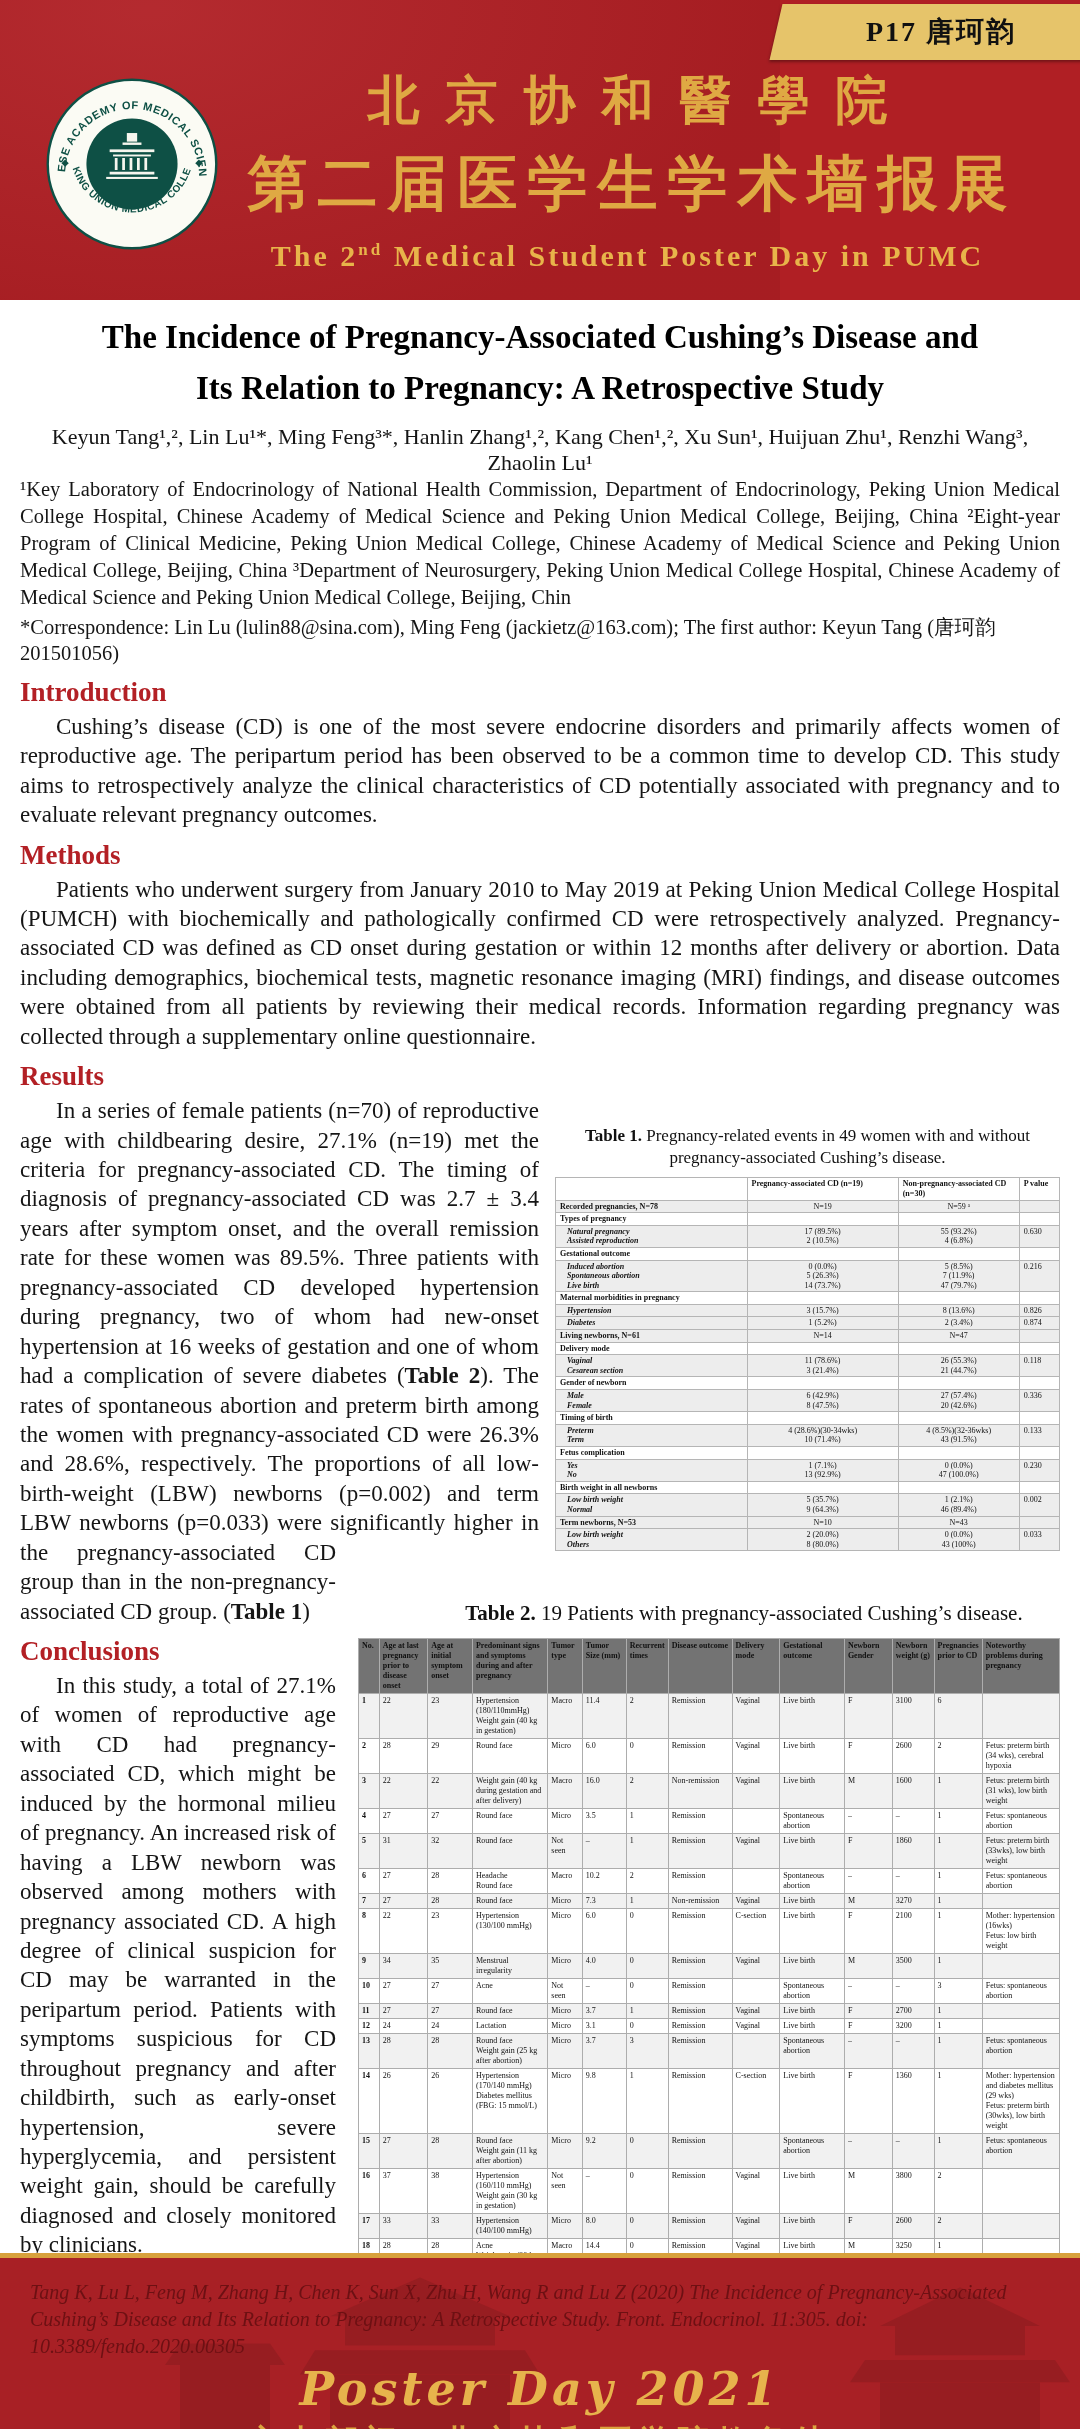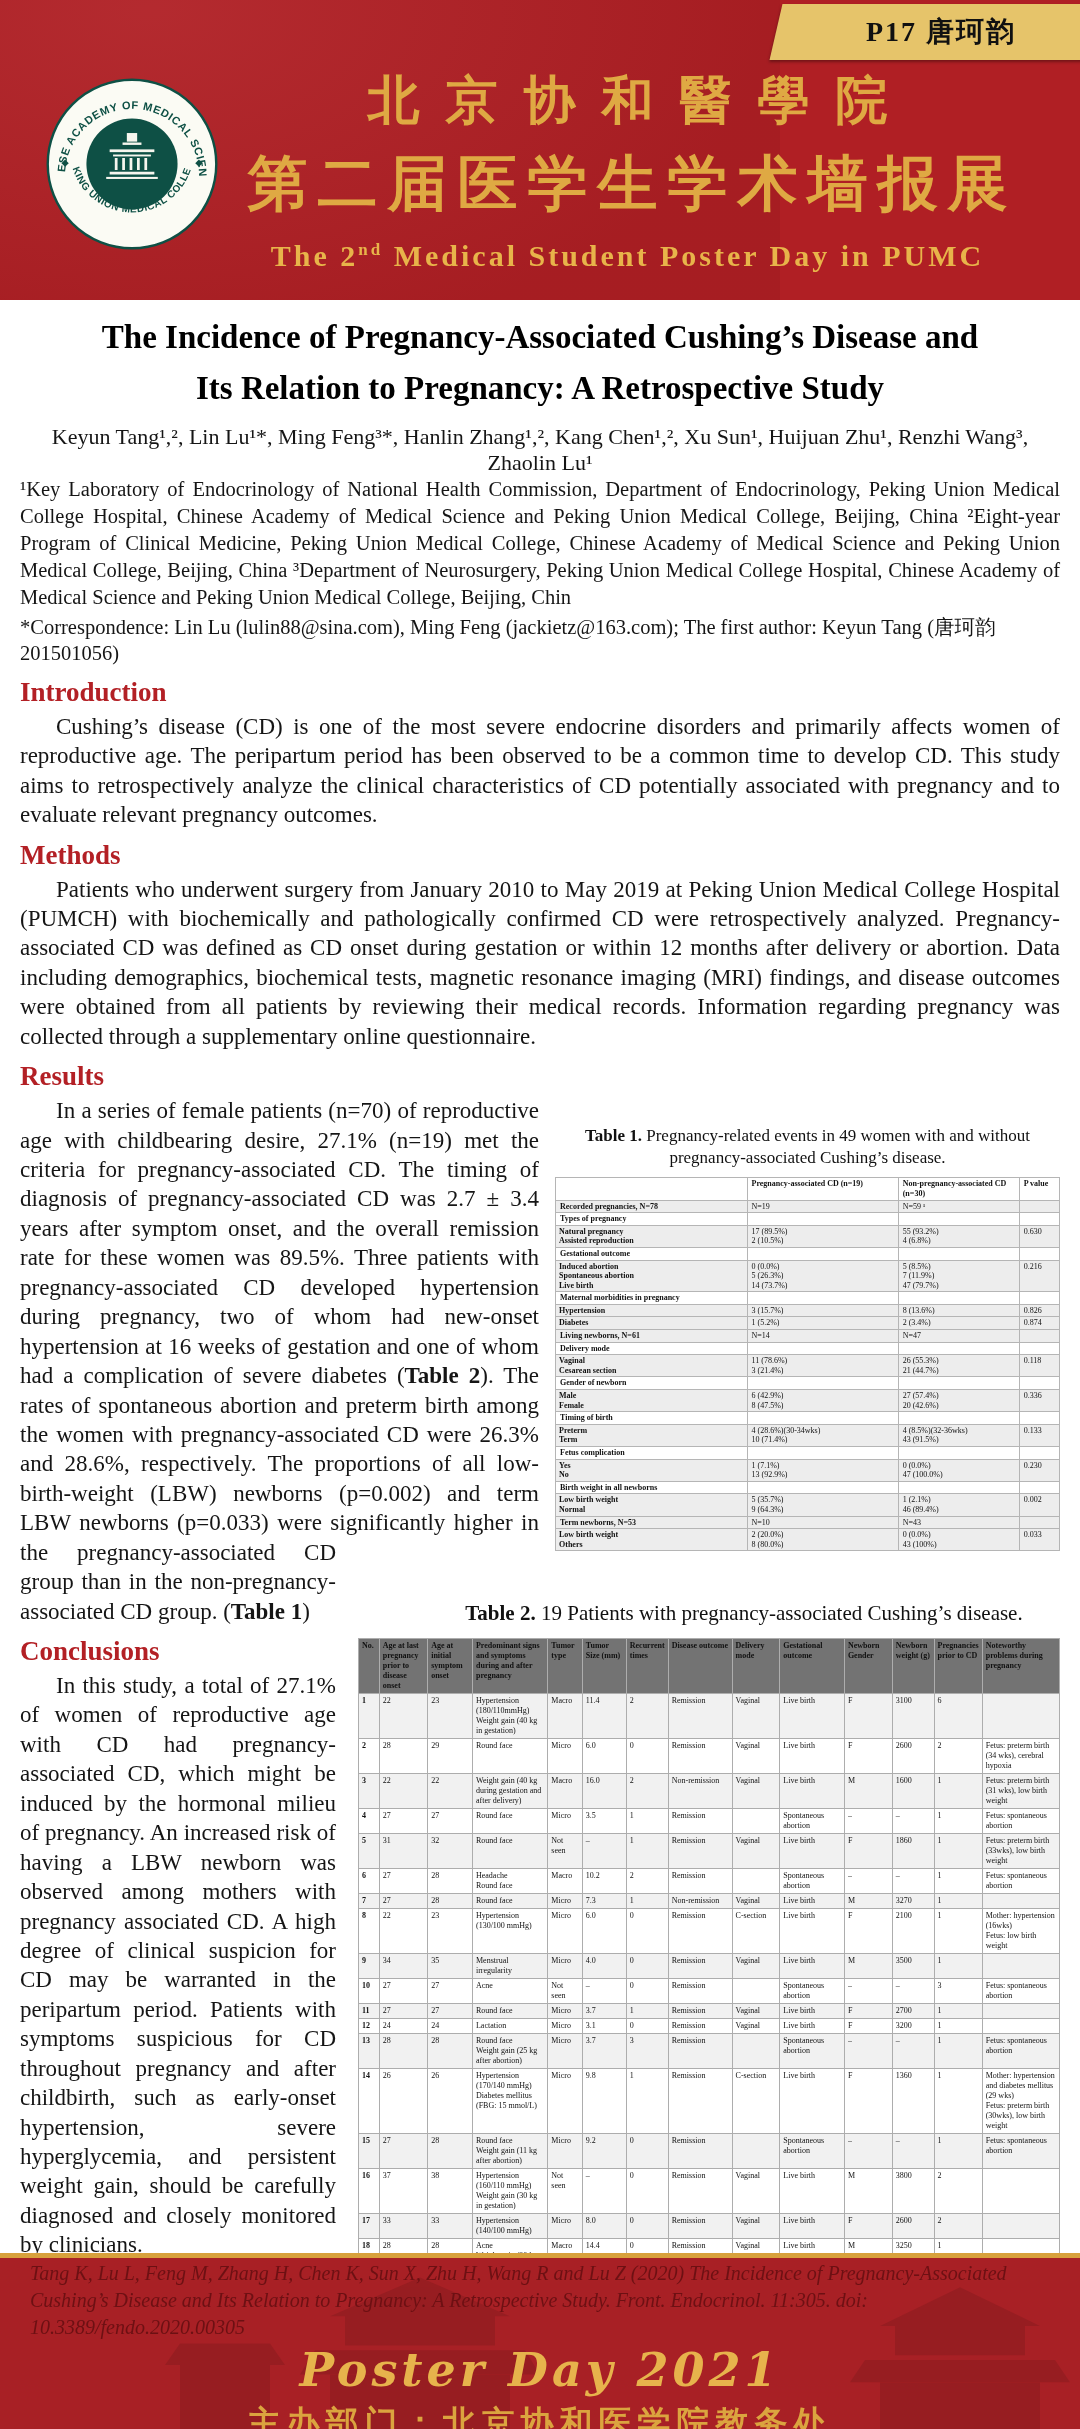--- a/index.html
+++ b/index.html
@@ -32,22 +32,22 @@
   .results-region{position:relative;}
   .t1-float{float:right;width:505px;margin:64px 0 10px 16px;}
   .t2-float{float:right;clear:right;width:702px;margin:40px 0 10px 14px;padding-left:8px;}
   .t1-caption{font-size:17px;text-align:center;line-height:1.3;margin-bottom:8px;color:#111;}
   .t2-caption{font-size:21px;text-align:center;margin:0 0 12px 70px;color:#111;}
   table.t1{width:100%;border-collapse:collapse;font-size:8px;line-height:1.2;color:#111;
         font-family:"Liberation Serif","DejaVu Serif",serif;}
   table.t1 th,table.t1 td{border:1px solid #b5b5b5;padding:1px 4px;vertical-align:top;white-space:pre-line;}
   table.t1 th{font-weight:bold;text-align:left;background:#fff;}
   table.t1 td.lab{font-weight:bold;}
-  table.t1 td.ind{padding-left:3px;}
-  table.t1 td.c{text-align:left;}
+  table.t1 td.ind{padding-left:11px;font-style:italic;}
+  table.t1 td.c{text-align:center;}
   table.t1 tr.dat{background:#ededed;}
   table.t1 tr.grp{background:#ffffff;}
   table.t1 td.pb{font-weight:normal;}
   table.t2{width:100%;border-collapse:collapse;font-size:8px;line-height:1.25;color:#111;}
   table.t2 th,table.t2 td{border:1px solid #adadad;padding:2px 3px;vertical-align:top;
         text-align:left;white-space:pre-line;}
   table.t2 th{font-weight:bold;background:#737373;}
   table.t2 tr.odd{background:#f1f1f1;}
   table.t2 td.no{font-weight:bold;}
   table.t2 th:nth-child(1),table.t2 td:nth-child(1){width:3%;}
@@ -62,21 +62,21 @@
   table.t2 th:nth-child(10),table.t2 td:nth-child(10){width:9.5%;}
   table.t2 th:nth-child(11),table.t2 td:nth-child(11){width:7%;}
   table.t2 th:nth-child(12),table.t2 td:nth-child(12){width:6%;}
   table.t2 th:nth-child(13),table.t2 td:nth-child(13){width:5%;}
   table.t2 th:nth-child(14),table.t2 td:nth-child(14){width:12%;}
   
   .footer{position:absolute;left:0;bottom:0;width:100%;height:176px;background:#a82025;
         border-top:5px solid #d8a13c;box-sizing:border-box;overflow:hidden;}
   .pagodas{position:absolute;inset:0;width:100%;height:100%;}
   .citation{position:relative;font-size:20px;font-style:italic;color:#6d1013;line-height:1.35;
-        padding:2px 30px 0;z-index:2;}
+        padding:21px 30px 0;z-index:2;}
   .poster-day{position:relative;text-align:center;font-size:46px;font-weight:bold;font-style:italic;
         color:#e7b34c;letter-spacing:4px;z-index:2;margin-top:2px;
         font-family:"DejaVu Serif","Liberation Serif",serif;}
   .organizer{position:relative;text-align:center;font-size:33px;font-weight:bold;color:#dba43f;
         letter-spacing:6px;z-index:2;margin-top:4px;}
 </style>
 </head>
 <body>
 
 <div class="page">

